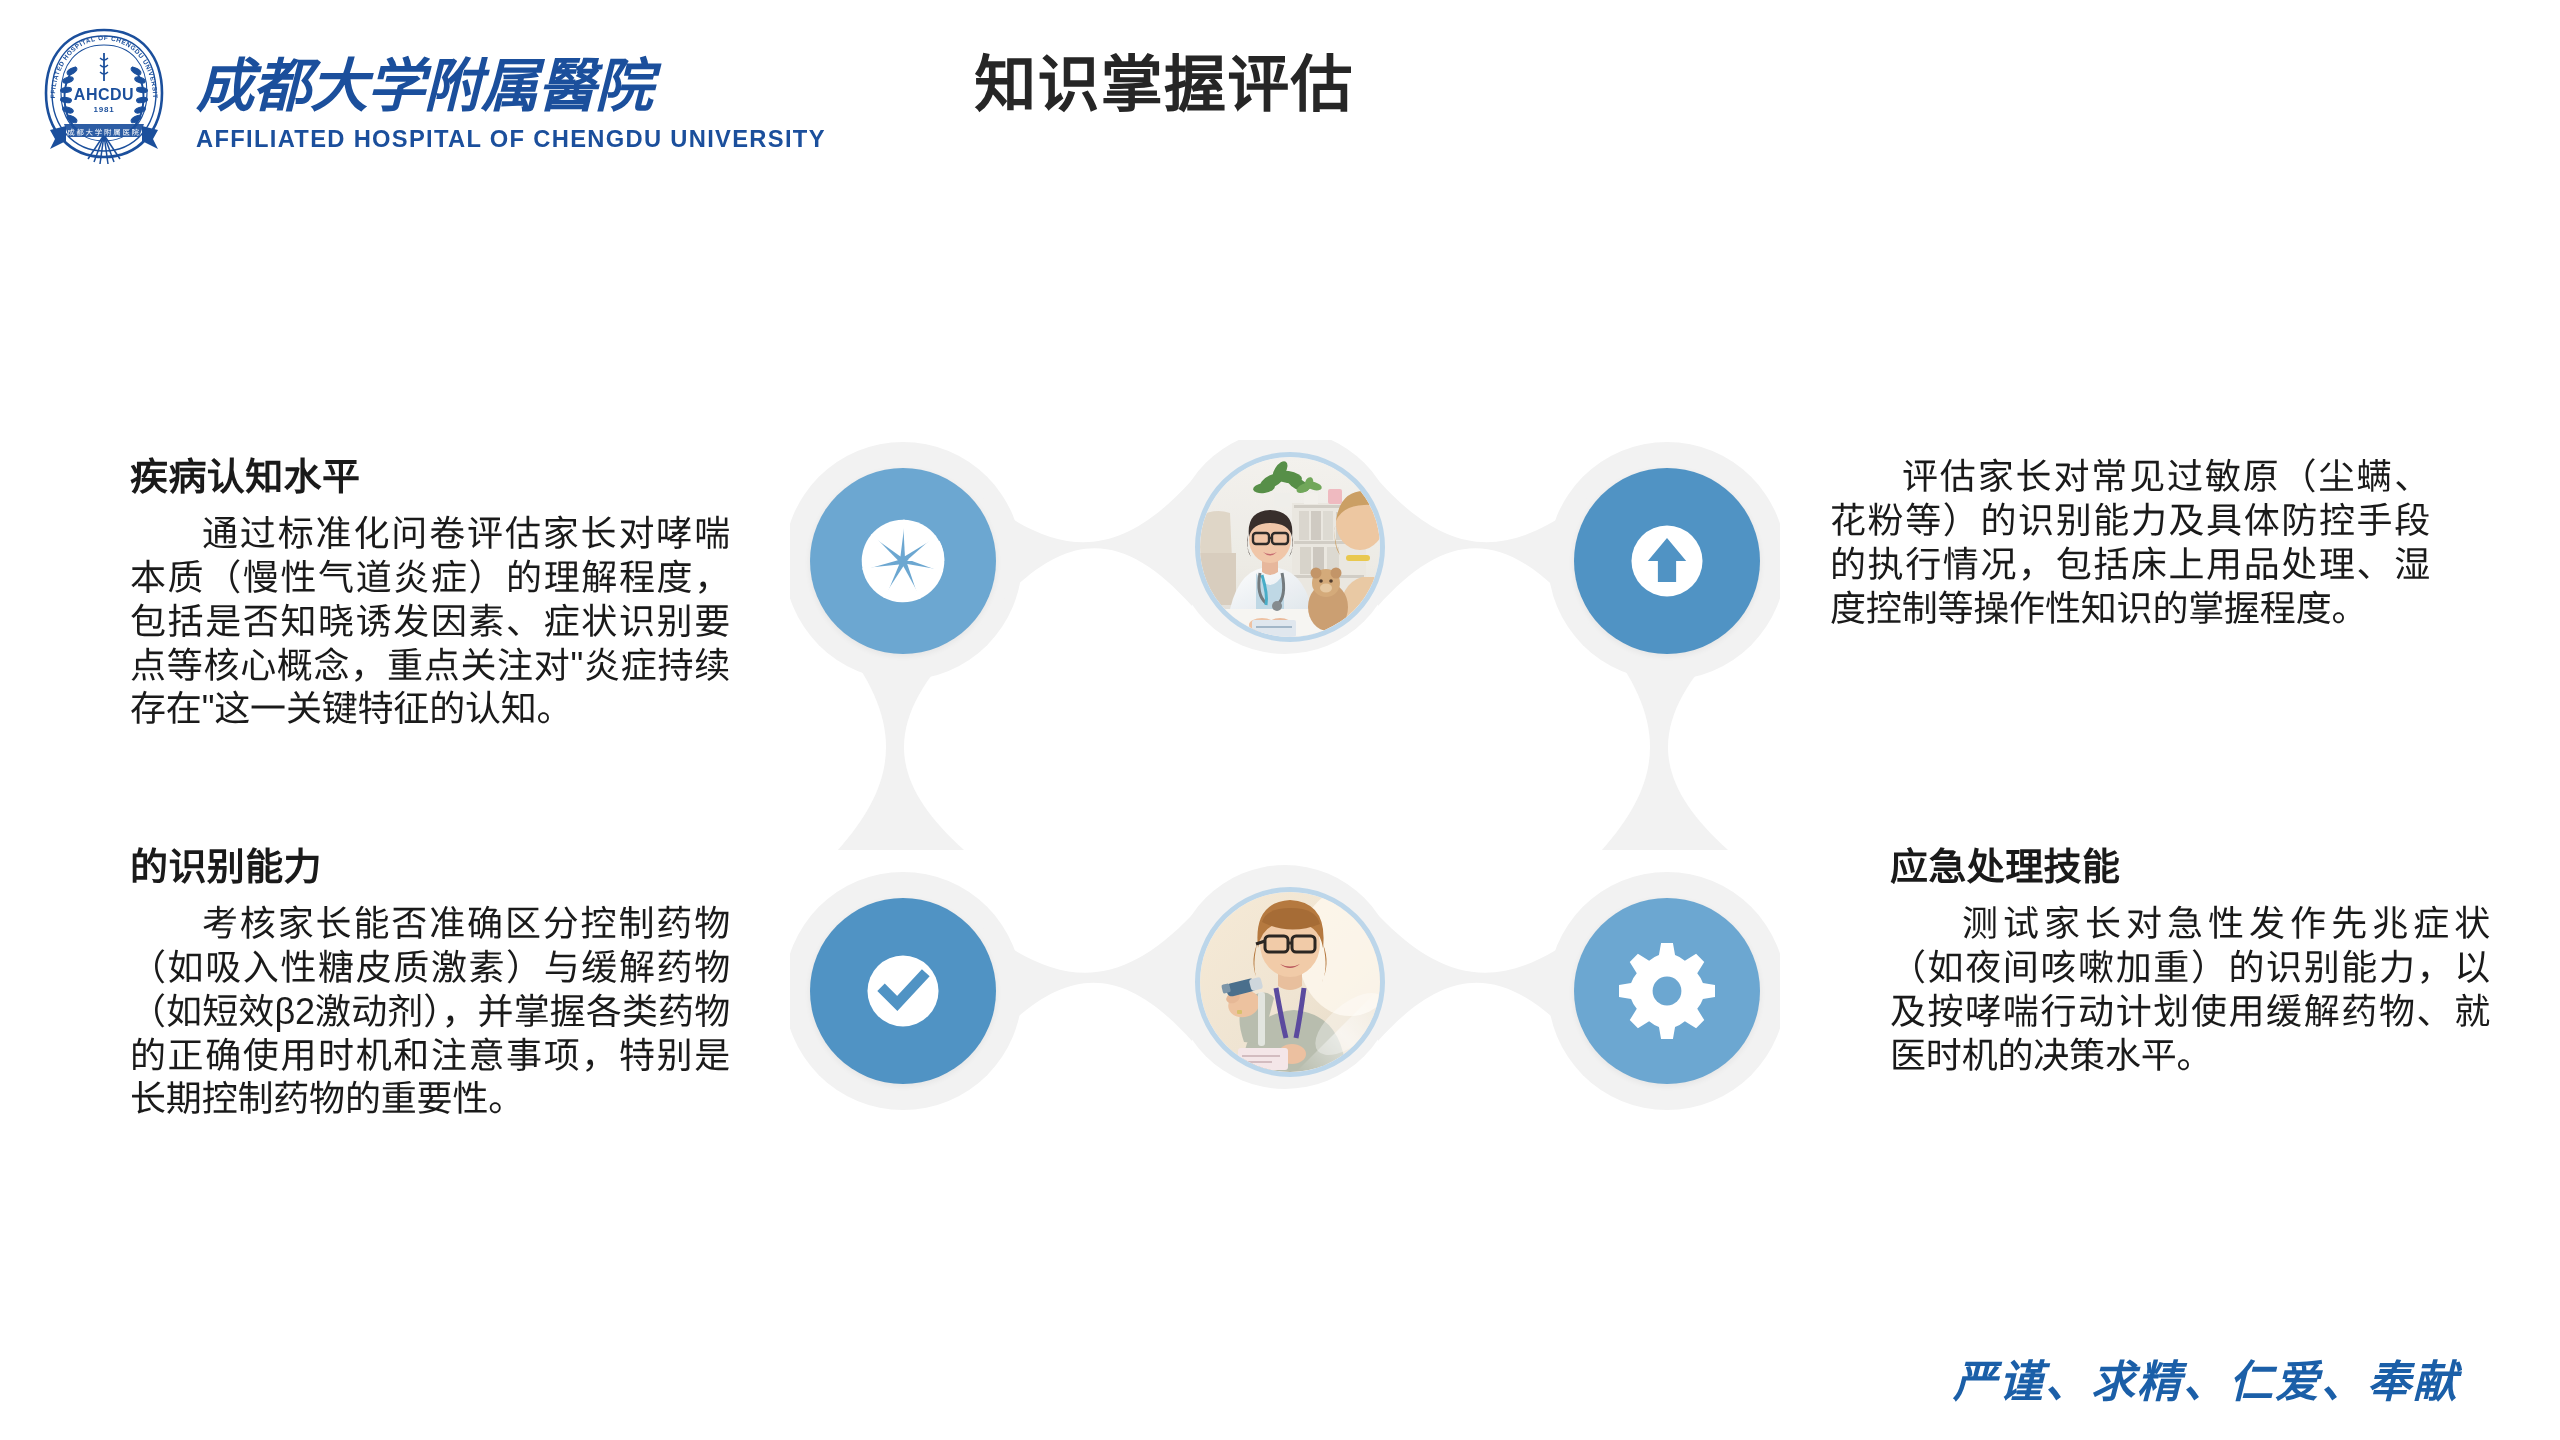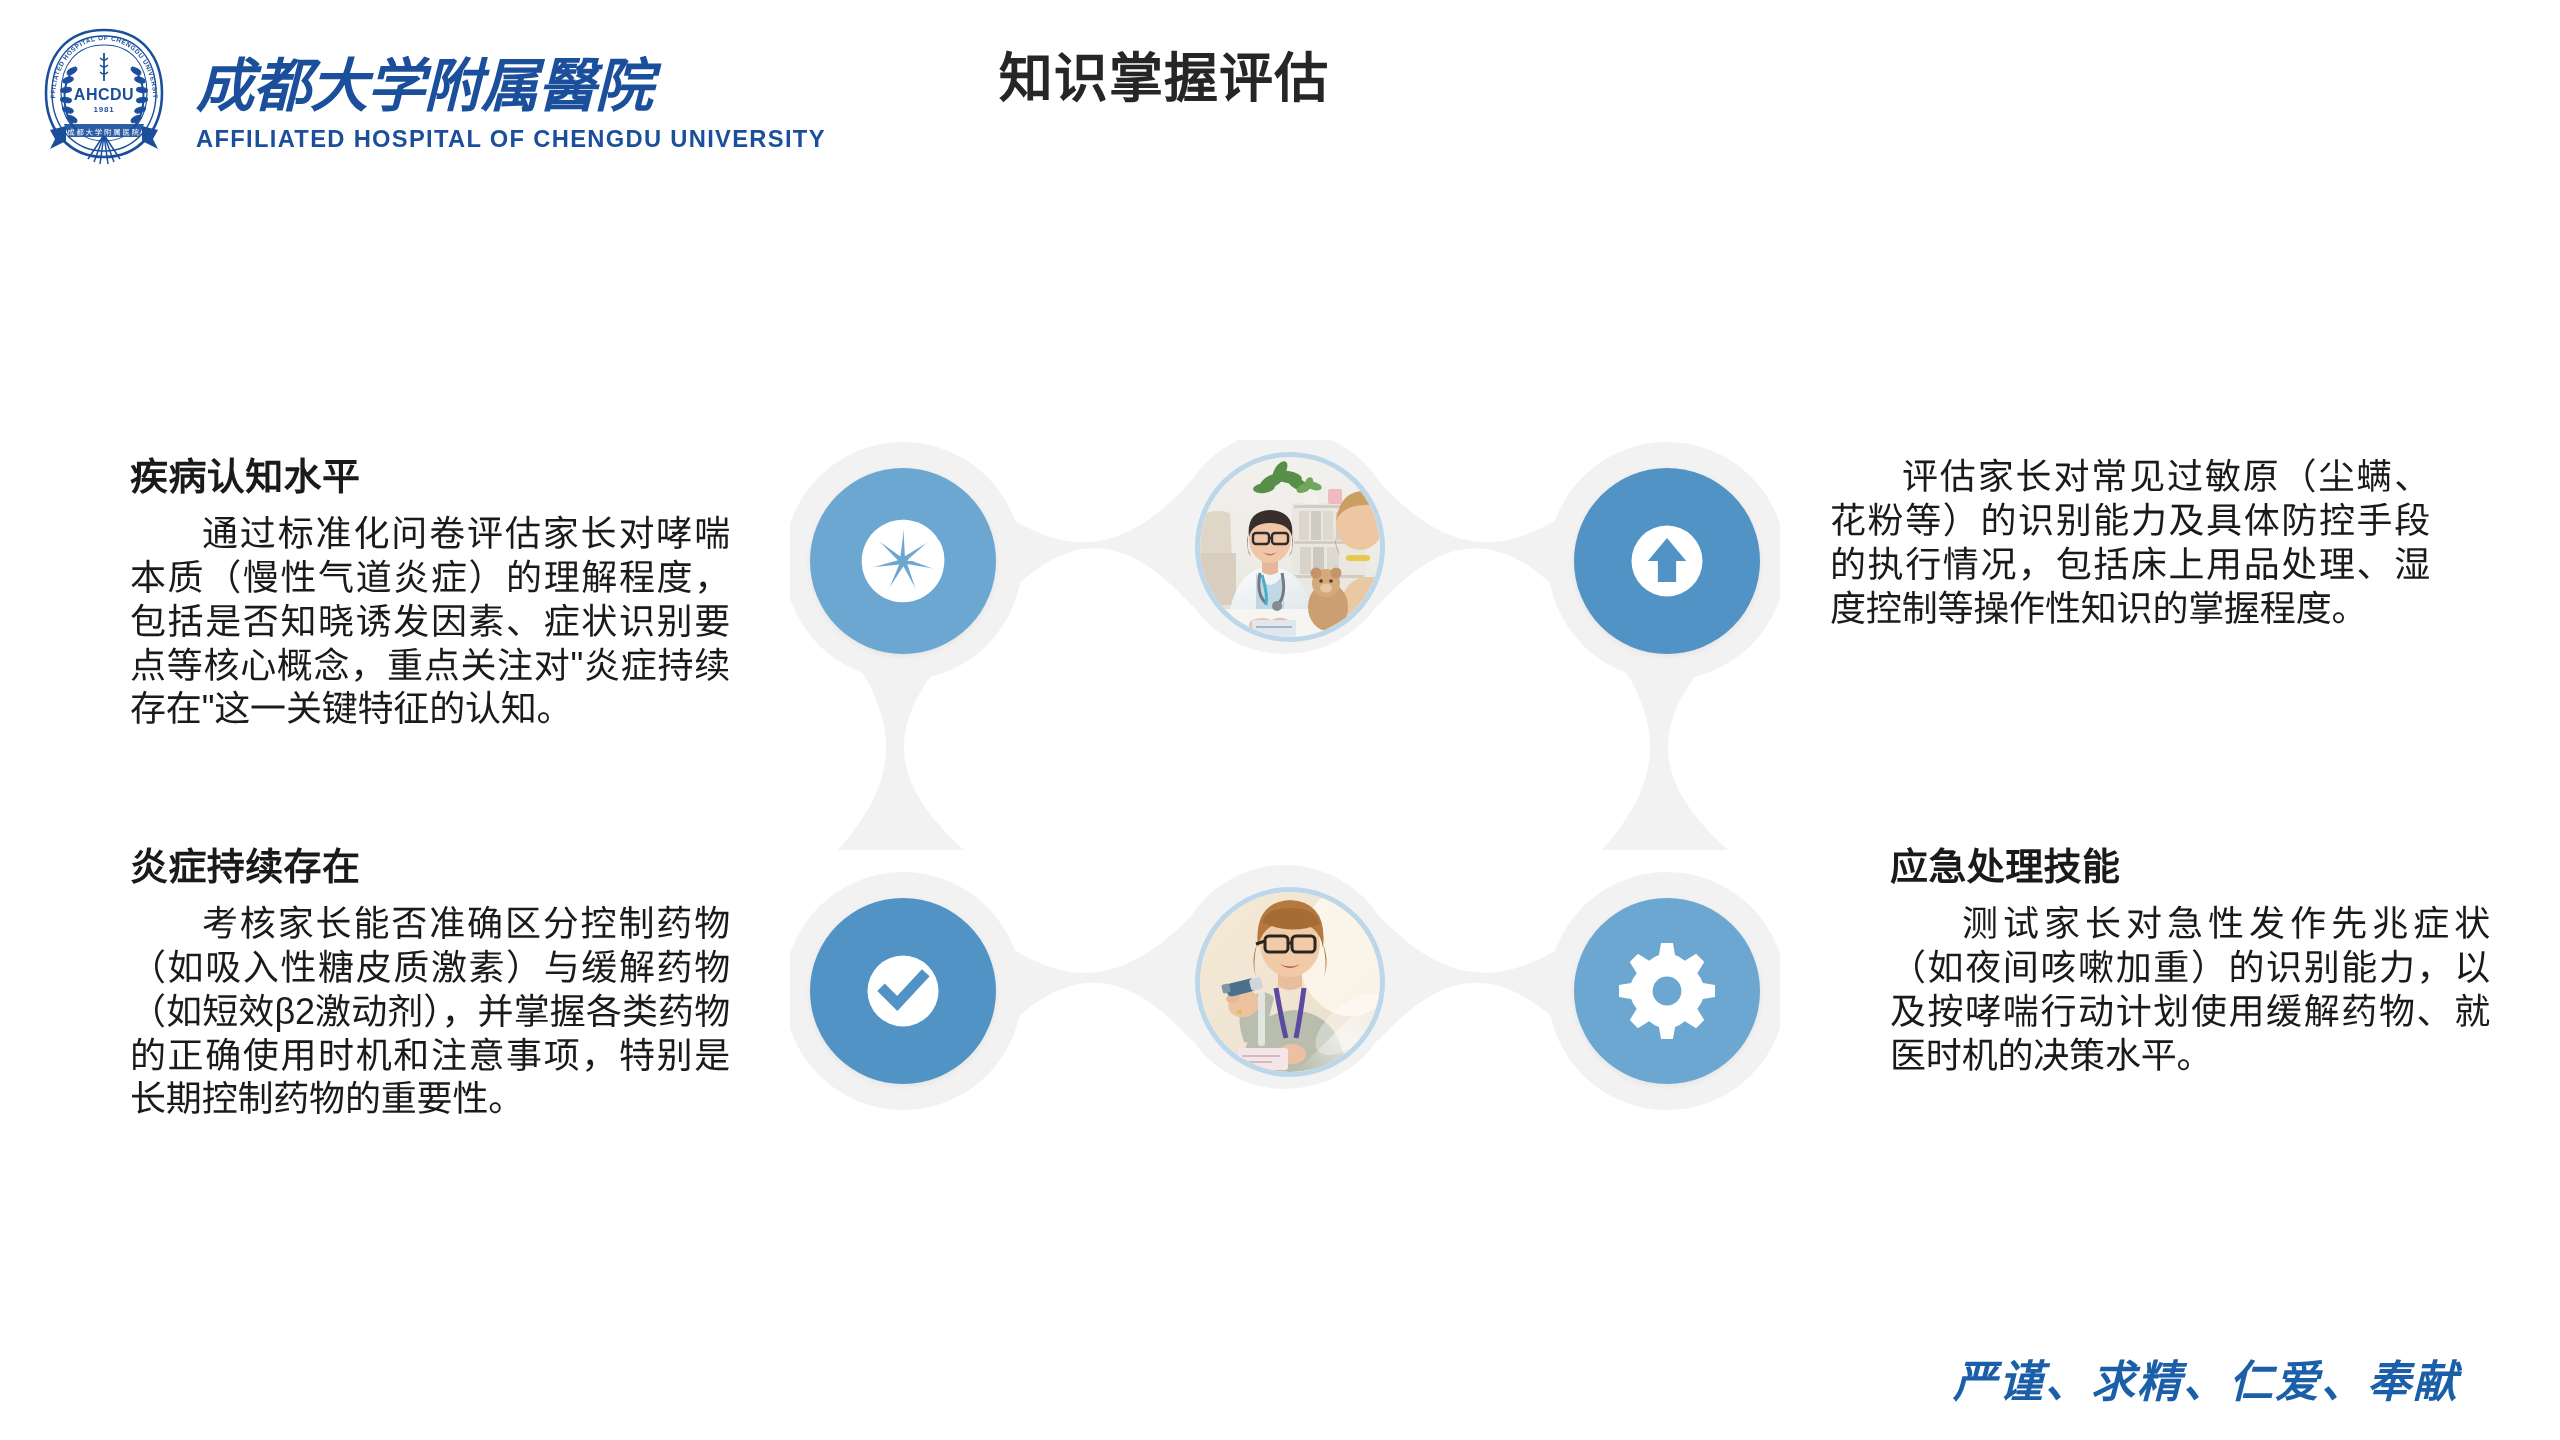--- a/index.html
+++ b/index.html
@@ -63,21 +63,21 @@
     transform: scaleX(1.01);
     transform-origin: left center;
   }
 
   #page-title {
     position: absolute;
     left: 0;
     top: 34px;
     width: 2328px;
     text-align: center;
-    font-size: 54px;
+    font-size: 62px;
     font-weight: bold;
     letter-spacing: 0.02em;
     color: #262626;
     font-family: Liberation Serif, serif;
   }
 
   
   .text-panel {
     position: absolute;
     width: 600px;
@@ -266,21 +266,21 @@
 
   <div id="page-title">知识掌握评估</div>
 </div>
 
 <div class="text-panel panel-left" id="panel-disease">
   <h2 class="panel-heading">疾病认知水平</h2>
   <p class="panel-body">通过标准化问卷评估家长对哮喘本质（慢性气道炎症）的理解程度，包括是否知晓诱发因素、症状识别要点等核心概念，重点关注对"炎症持续存在"这一关键特征的认知。</p>
 </div>
 
 <div class="text-panel panel-left" id="panel-medication">
-  <h2 class="panel-heading">炎症持续存在</h2>
+  <h2 class="panel-heading">的识别能力</h2>
   <p class="panel-body">考核家长能否准确区分控制药物（如吸入性糖皮质激素）与缓解药物（如短效β2激动剂），并掌握各类药物的正确使用时机和注意事项，特别是长期控制药物的重要性。</p>
 </div>
 
 <div class="text-panel panel-right" id="panel-environment">
   <p class="panel-body">评估家长对常见过敏原（尘螨、花粉等）的识别能力及具体防控手段的执行情况，包括床上用品处理、湿度控制等操作性知识的掌握程度。</p>
 </div>
 
 <div class="text-panel panel-right" id="panel-emergency">
   <h2 class="panel-heading">应急处理技能</h2>
   <p class="panel-body">测试家长对急性发作先兆症状（如夜间咳嗽加重）的识别能力，以及按哮喘行动计划使用缓解药物、就医时机的决策水平。</p>

